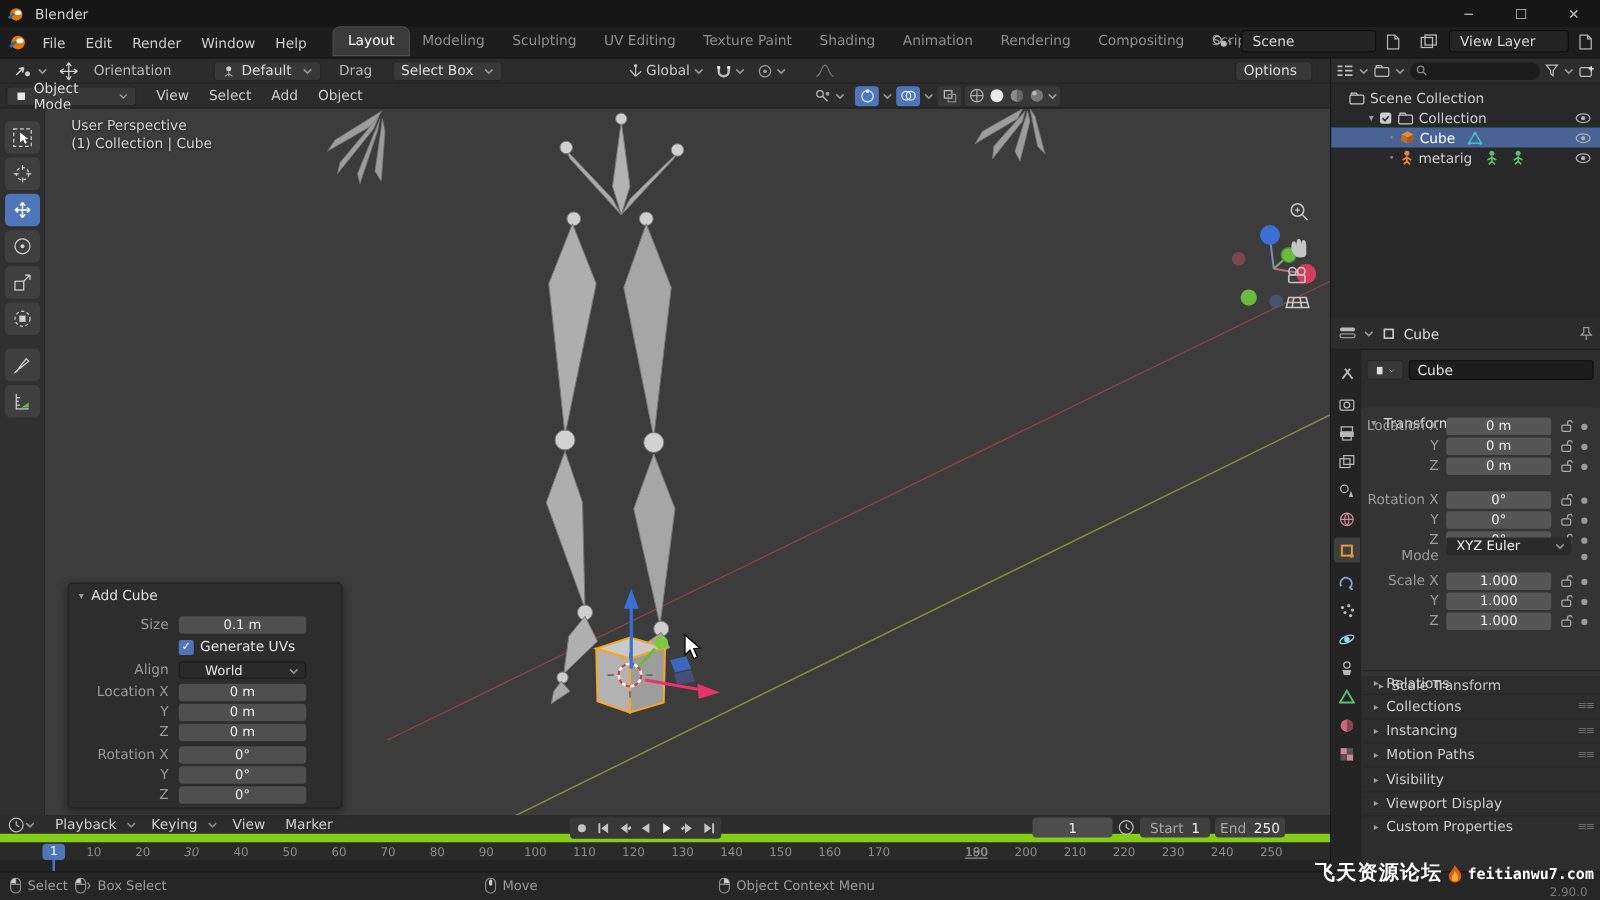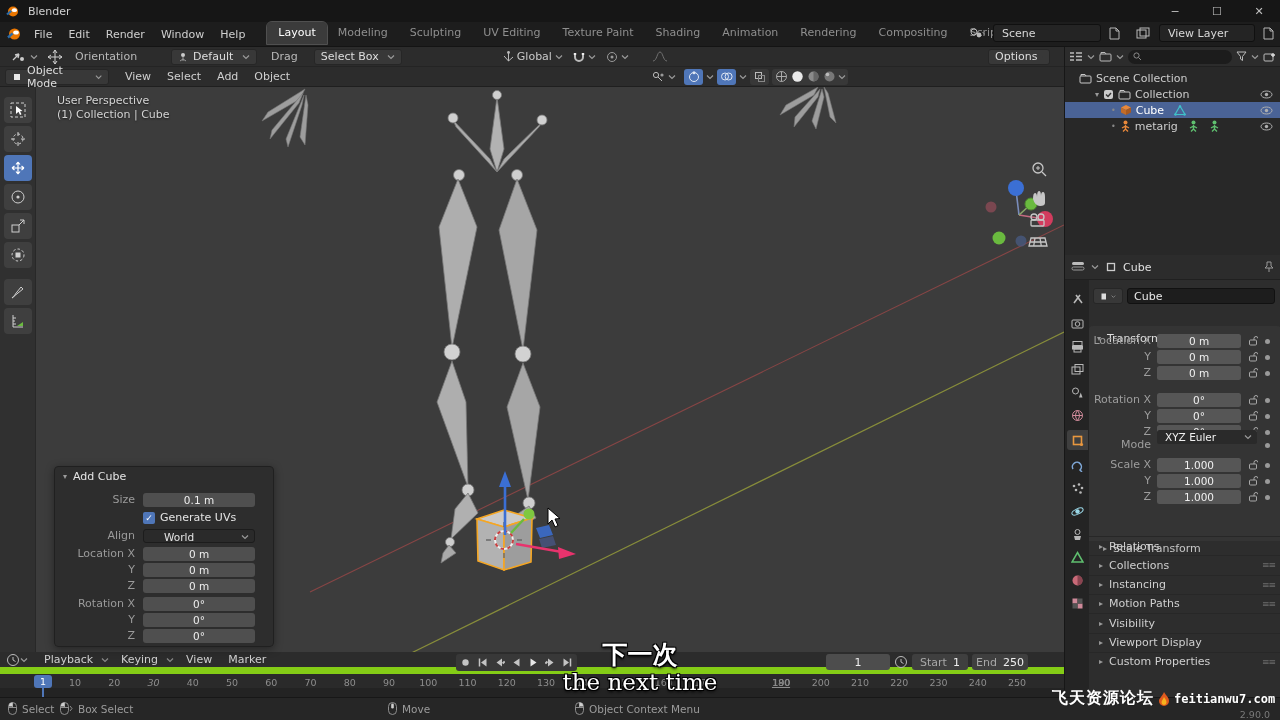--- a/index.html
+++ b/index.html
@@ -43,21 +43,21 @@
   #viewport { left:0; top:87px; width:1064px; height:565px; background:#3c3c3c; overflow:hidden; }
   #lefttools { position:absolute; left:0; top:0; width:36px; height:565px; background:#303030; border-right:1px solid #282828; }
   .tool-btn { position:absolute; left:4px; width:28px; height:26px; border-radius:4px; background:#3f3f3f; display:flex; align-items:center; justify-content:center; color:#d4d4d4; }
   .tool-btn.active { background:#4f76b8; color:#fff; }
   #vp-overlay-text { position:absolute; left:57px; top:7px; line-height:14px; color:#d4d4d4; text-shadow:0 1px 2px rgba(0,0,0,.6); }
 
   
   #addcube { left:54px; top:466px; width:220px; height:181px; background:rgba(45,45,45,.96); border:1px solid #202020; border-radius:4px; box-shadow:0 2px 8px rgba(0,0,0,.4); z-index:5; }
   #addcube .pnl-title { position:absolute; left:8px; top:3px; color:#e4e4e4; display:flex; gap:6px; align-items:center; }
   .ac-label { position:absolute; color:#9a9a9a; text-align:right; width:78px; left:2px; }
-  .ac-field { position:absolute; left:88px; width:112px; height:14px; background:#4f4f4f; border-radius:3px; color:#eee; text-align:center; line-height:14px; font-size:10.5px; }
+  .ac-field { position:absolute; left:88px; width:102px; height:14px; background:#4f4f4f; border-radius:3px; color:#eee; text-align:center; line-height:14px; font-size:10.5px; }
   .ac-drop { background:#2a2a2a; border:1px solid #1c1c1c; text-align:left; padding-left:20px; color:#e4e4e4; }
   .chk { position:absolute; left:88px; display:flex; gap:5px; align-items:center; color:#e4e4e4; }
   .chkbox { width:12px; height:12px; background:#4f76b8; border-radius:2px; display:flex; align-items:center; justify-content:center; color:#fff; font-size:9px; }
 
   
   #outliner { left:1064px; top:47px; width:216px; height:208px; background:#282828; border-left:1px solid #171717; }
   #outliner-hdr { height:20px; background:#2c2c2c; border-bottom:1px solid #202020; display:flex; align-items:center; padding:0 4px; gap:4px; }
   #ol-search { flex:1; height:14px; background:#1c1c1c; border-radius:7px; display:flex; align-items:center; padding:0 5px; gap:4px; }
   .ol-row { position:absolute; left:0; width:216px; height:16px; display:flex; align-items:center; gap:4px; color:#cdcdcd; }
   .ol-row.selected { background:#4a6396; color:#fff; }
@@ -1079,24 +1079,20 @@
               <path d="M0.5 5.5 h8 M4.5 0.5 v5" stroke="#8e8e8e"></path>
               <path d="M8.2 4.5 a4 4 0 0 0 -3.7 -3.9 v4 h3.7" fill="#cfcfcf"></path>
             </svg>
           </span>
           <span>Object Context Menu</span>
         </div>
       </div>
     <span id="sb-version">2.90.0</span>
   </div>
 
-  <div id="subtitles" class="abs">
-    <div id="subtitle-zh">下一次</div>
-    <div id="subtitle-en">the next time</div>
-  </div>
 
   <div id="watermark" class="abs">
     <span id="wm-name">飞天资源论坛</span>
     <span class="ico">
         <svg width="14" height="16">
           <path d="M7 1 C9 5 12 6 12 10 a5 5 0 0 1 -10 0 C2 7 5 6 7 1 z" fill="#e05a1e"></path>
           <path d="M7 6 C8 8 9.5 9 9.5 11.5 a2.5 2.5 0 0 1 -5 0 C4.5 9.5 6 8.5 7 6 z" fill="#f5b31e"></path>
         </svg>
       </span>
     <span id="wm-domain">feitianwu7.com</span>

